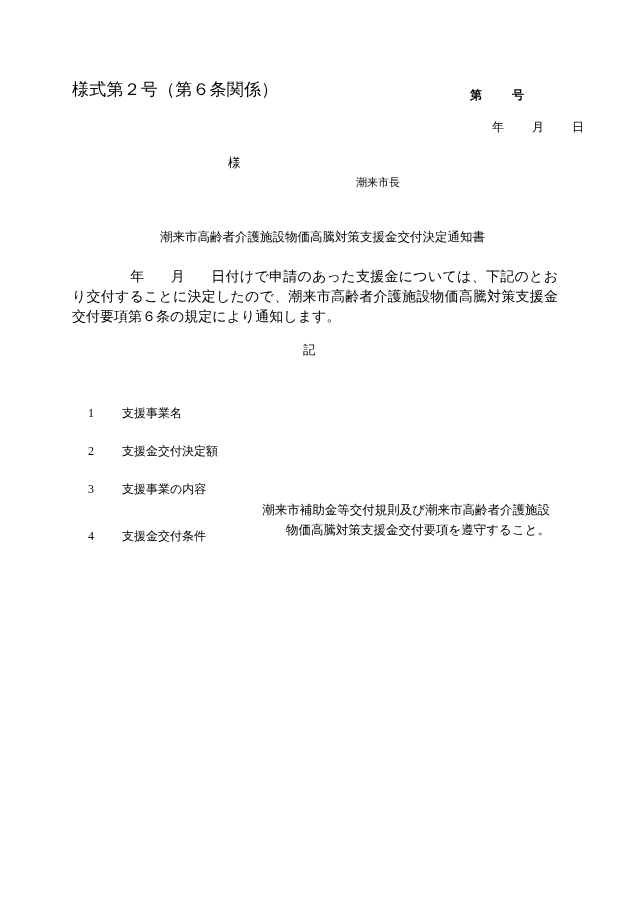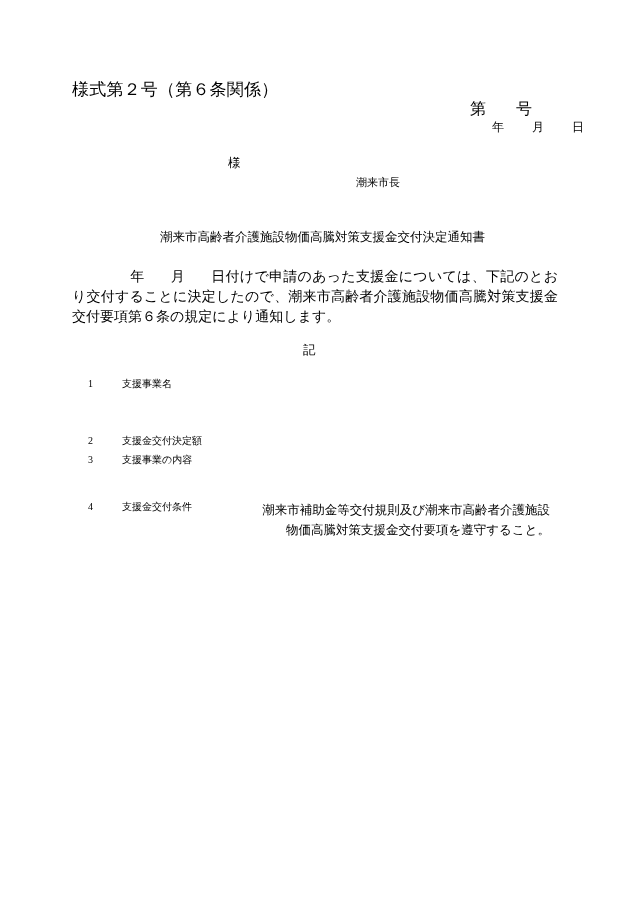--- a/index.html
+++ b/index.html
@@ -26,23 +26,24 @@
     position: absolute;
     left: 72px;
     top: 78px;
     font-size: 17px;
     letter-spacing: 0.2px;
     white-space: nowrap;
   }
   .doc-number {
     position: absolute;
     left: 470px;
-    top: 99px;
-    font-size: 16px;
+    top: 87px;
+    font-size: 12px;
     white-space: nowrap;
+    font-weight: bold;
   }
   .doc-number .gap {
     display: inline-block;
     width: 30px;
   }
   .doc-date {
     position: absolute;
     left: 460px;
     top: 119px;
     font-size: 12px;
@@ -97,29 +98,30 @@
   }
   .ki-mark {
     position: absolute;
     left: 303px;
     top: 342px;
     font-size: 12.5px;
   }
   .item {
     position: absolute;
     left: 88px;
-    font-size: 10px;
+    font-size: 12px;
     white-space: nowrap;
+    margin-top: 28px;
   }
   .item .num {
     display: inline-block;
     width: 34px;
   }
   .item-1 { top: 377px; }
-  .item-2 { top: 434px; }
+  .item-2 { top: 415px; }
   .item-3 { top: 453px; }
   .item-4 { top: 500px; }
   .item-4-value {
     position: absolute;
     left: 250px;
     top: 500px;
     width: 300px;
     font-size: 12.5px;
     line-height: 20px;
     text-align: right;

